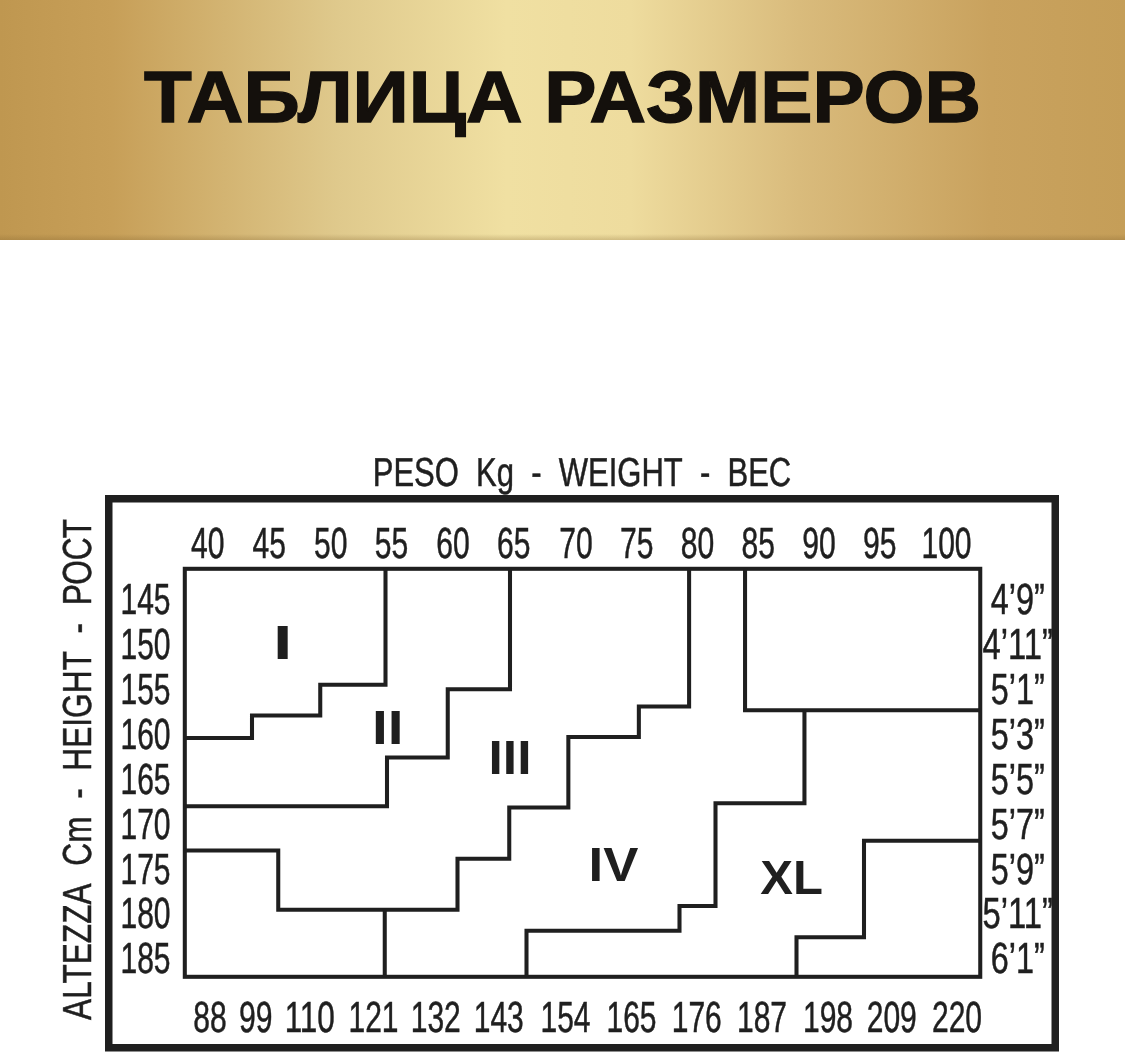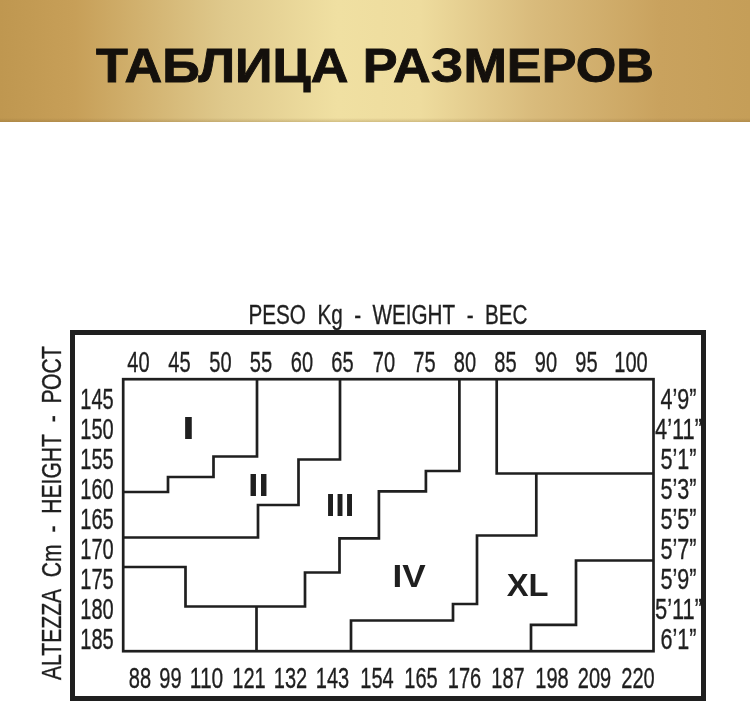--- a/index.html
+++ b/index.html
@@ -1,17 +1,17 @@
 <!DOCTYPE html>
 <html><head><meta charset="utf-8">
 <style>
 html,body{margin:0;padding:0}
 body{width:750px;height:704px;position:relative;background:#ffffff;overflow:hidden;
      font-family:"Liberation Sans",sans-serif}
-.band{position:absolute;left:0;top:0;width:750px;height:122px;
+.band{position:absolute;left:0;top:0;width:750px;height:160px;
   background:linear-gradient(90deg,#bf9750 0%,#c79f58 10%,#dfc98c 30%,#f0e0a2 45%,#eedc9e 56%,#d9bb7c 71%,#c9a25e 88%,#c59e58 100%);}
 .band:after{content:"";position:absolute;left:0;bottom:0;width:100%;height:4px;
   background:linear-gradient(180deg,rgba(120,90,40,0) 0%,rgba(120,90,40,0.25) 100%);}
 .title{position:absolute;left:0;top:41px;width:750px;text-align:center;line-height:48.5px;
   font-weight:bold;font-size:48.5px;color:#14100c;white-space:nowrap;-webkit-text-stroke:0.9px #14100c;transform:scaleX(1.0756);transform-origin:375px 50%}
 svg{position:absolute;left:0;top:0;will-change:transform}
 </style></head>
 <body>
 <div class="band">
     <div class="title">ТАБЛИЦА РАЗМЕРОВ</div>

